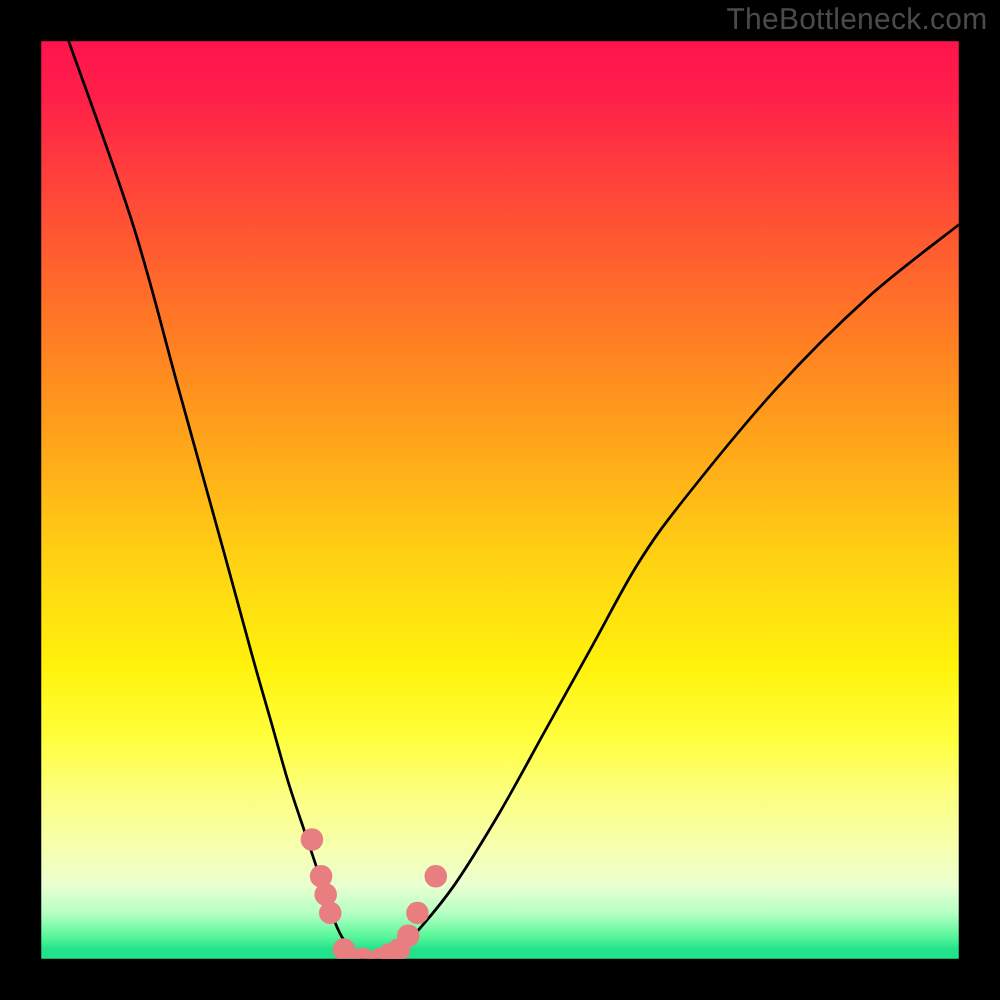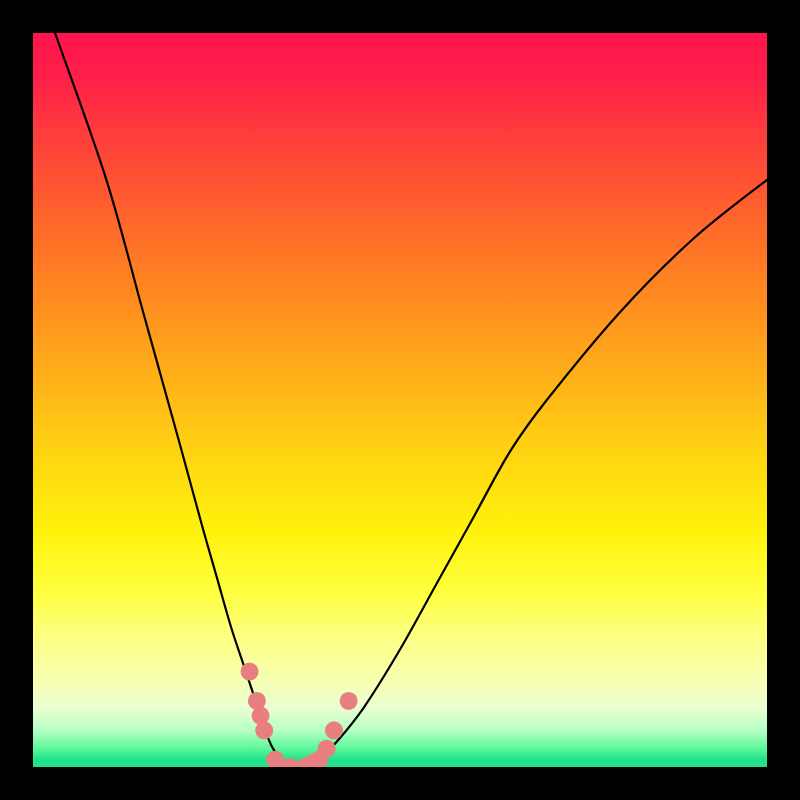--- a/index.html
+++ b/index.html
@@ -59,20 +59,21 @@
     left: 0;
     top: 0;
     width: 734px;
     height: 734px;
   }
 </style>
 </head>
 <body>
 
 <div class="frame">
+  <div class="watermark">TheBottleneck.com</div>
   <div class="plot">
     <svg class="curve" viewBox="0 0 734 734">
       <g>
         <path id="curve-path" fill="none" stroke="#000" stroke-width="2.2" stroke-linecap="round" d="M 22.02,0 C 30.583333333333336,24.466666666666658 58.720000000000006,100.31333333333328 73.4,146.79999999999995 C 88.08000000000001,193.28666666666663 97.86666666666666,234.88 110.1,278.92 C 122.33333333333333,322.96000000000004 137.01333333333335,375.5633333333334 146.8,411.04 C 156.58666666666667,446.51666666666665 162.70333333333332,469.76 168.82,491.78 C 174.93666666666667,513.8 178.60666666666665,526.0333333333333 183.5,543.16 C 188.39333333333335,560.2866666666666 193.2866666666667,578.6366666666667 198.18,594.54 C 203.07333333333332,610.4433333333333 207.96666666666664,623.9000000000001 212.85999999999999,638.58 C 217.75333333333333,653.26 223.87,671.61 227.54,682.62 C 231.20999999999998,693.63 232.43333333333334,698.5233333333333 234.88,704.64 C 237.32666666666665,710.7566666666667 239.7733333333333,715.6500000000001 242.22,719.32 C 244.66666666666669,722.99 247.11333333333337,724.2133333333334 249.56000000000003,726.66 C 252.0066666666667,729.1066666666666 253.23,732.7766666666666 256.9,734 C 260.57,735.2233333333334 266.68666666666667,735.2233333333334 271.58,734 C 276.4733333333333,732.7766666666666 281.3666666666667,730.3299999999999 286.26,726.66 C 291.1533333333333,722.99 293.6,720.5433333333333 300.94,711.98 C 308.28,703.4166666666667 319.29,691.1833333333333 330.3,675.28 C 341.31,659.3766666666667 354.76666666666665,637.3566666666666 367,616.56 C 379.23333333333335,595.7633333333333 391.4666666666667,572.52 403.70000000000005,550.5 C 415.9333333333334,528.48 428.16666666666663,506.4599999999999 440.4,484.43999999999994 C 452.6333333333333,462.41999999999996 464.8666666666667,437.9533333333333 477.1,418.38 C 489.33333333333337,398.8066666666667 495.44999999999993,390.24333333333334 513.8,367 C 532.15,343.75666666666666 562.7333333333333,305.83333333333337 587.2,278.92 C 611.6666666666667,252.0066666666667 636.1333333333333,227.54 660.6,205.51999999999998 C 685.0666666666667,183.49999999999997 721.7666666666667,156.58666666666662 734,146.79999999999995"></path>
       </g>
       <g id="markers">
           <circle cx="216.53" cy="638.58" r="9" fill="#e97e80"></circle>
           <circle cx="223.87" cy="667.94" r="9" fill="#e97e80"></circle>
           <circle cx="227.54" cy="682.62" r="9" fill="#e97e80"></circle>
           <circle cx="231.21" cy="697.3" r="9" fill="#e97e80"></circle>

